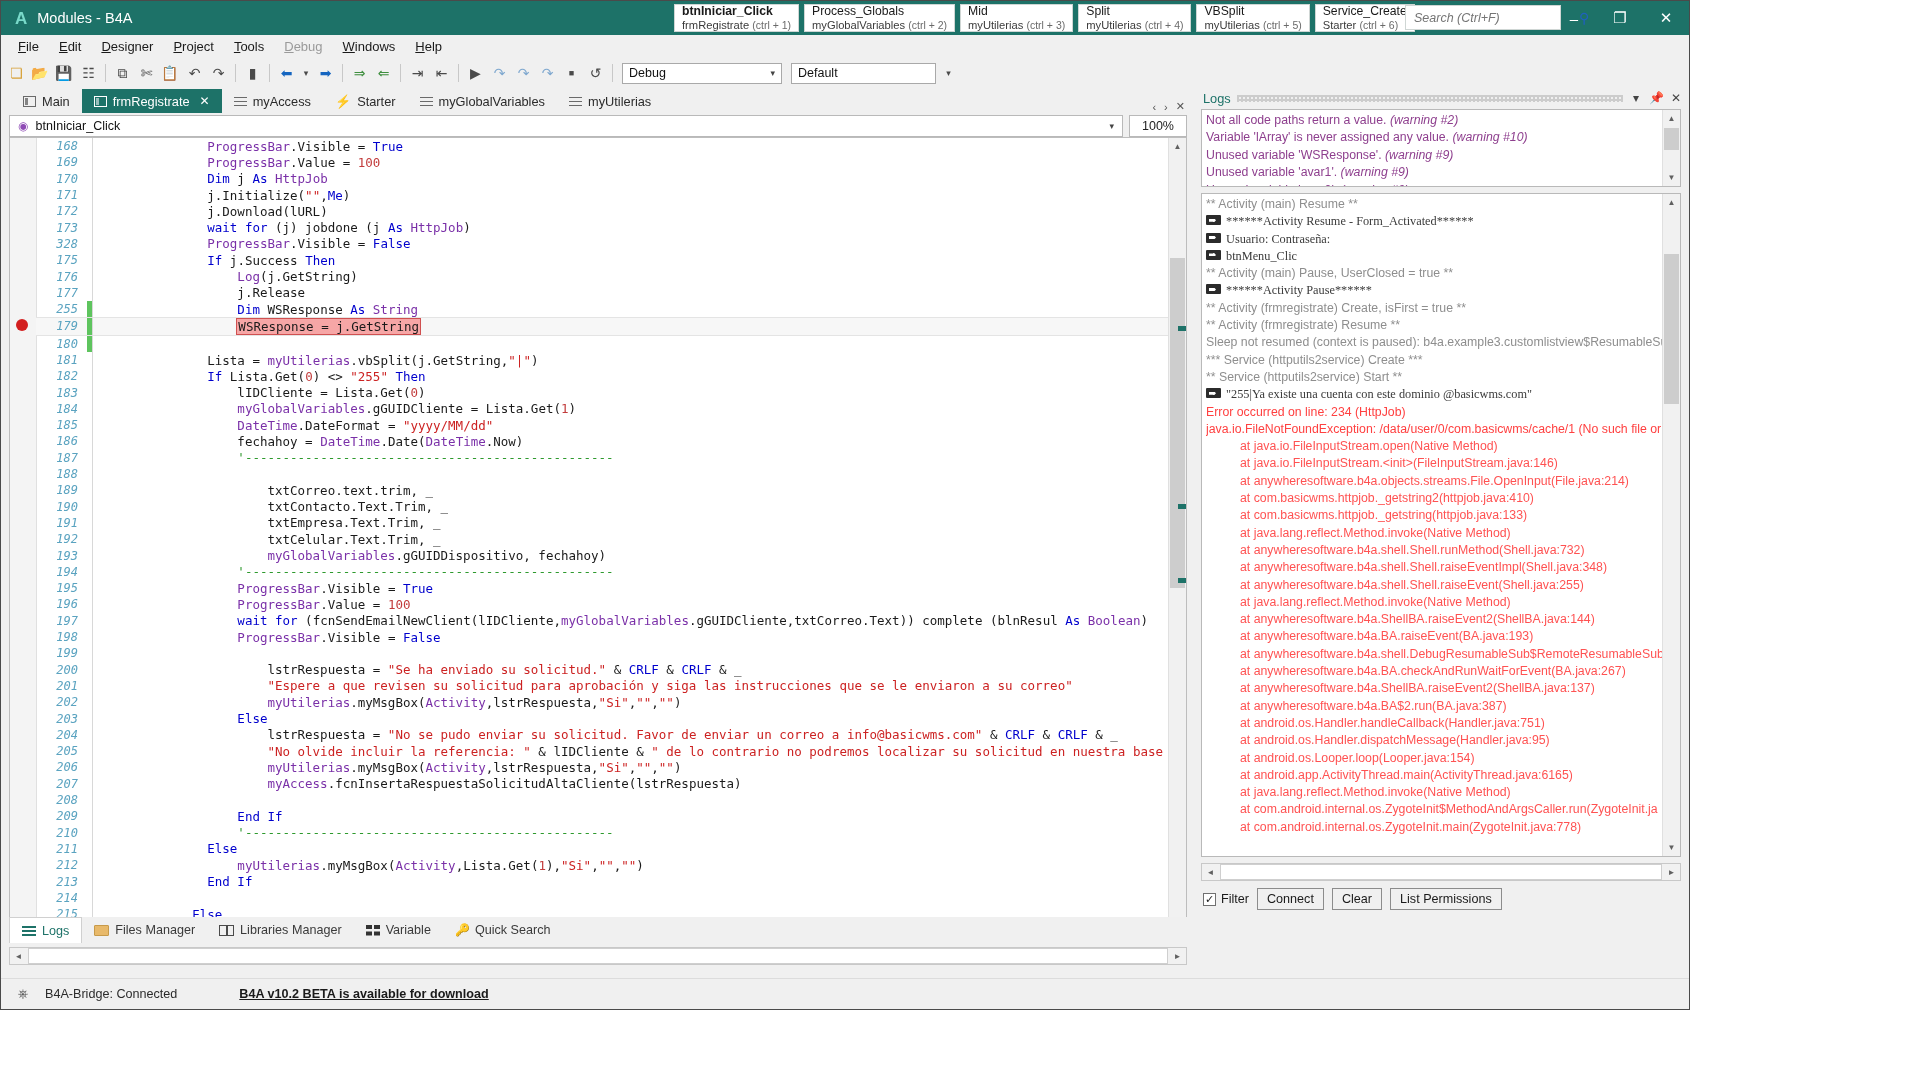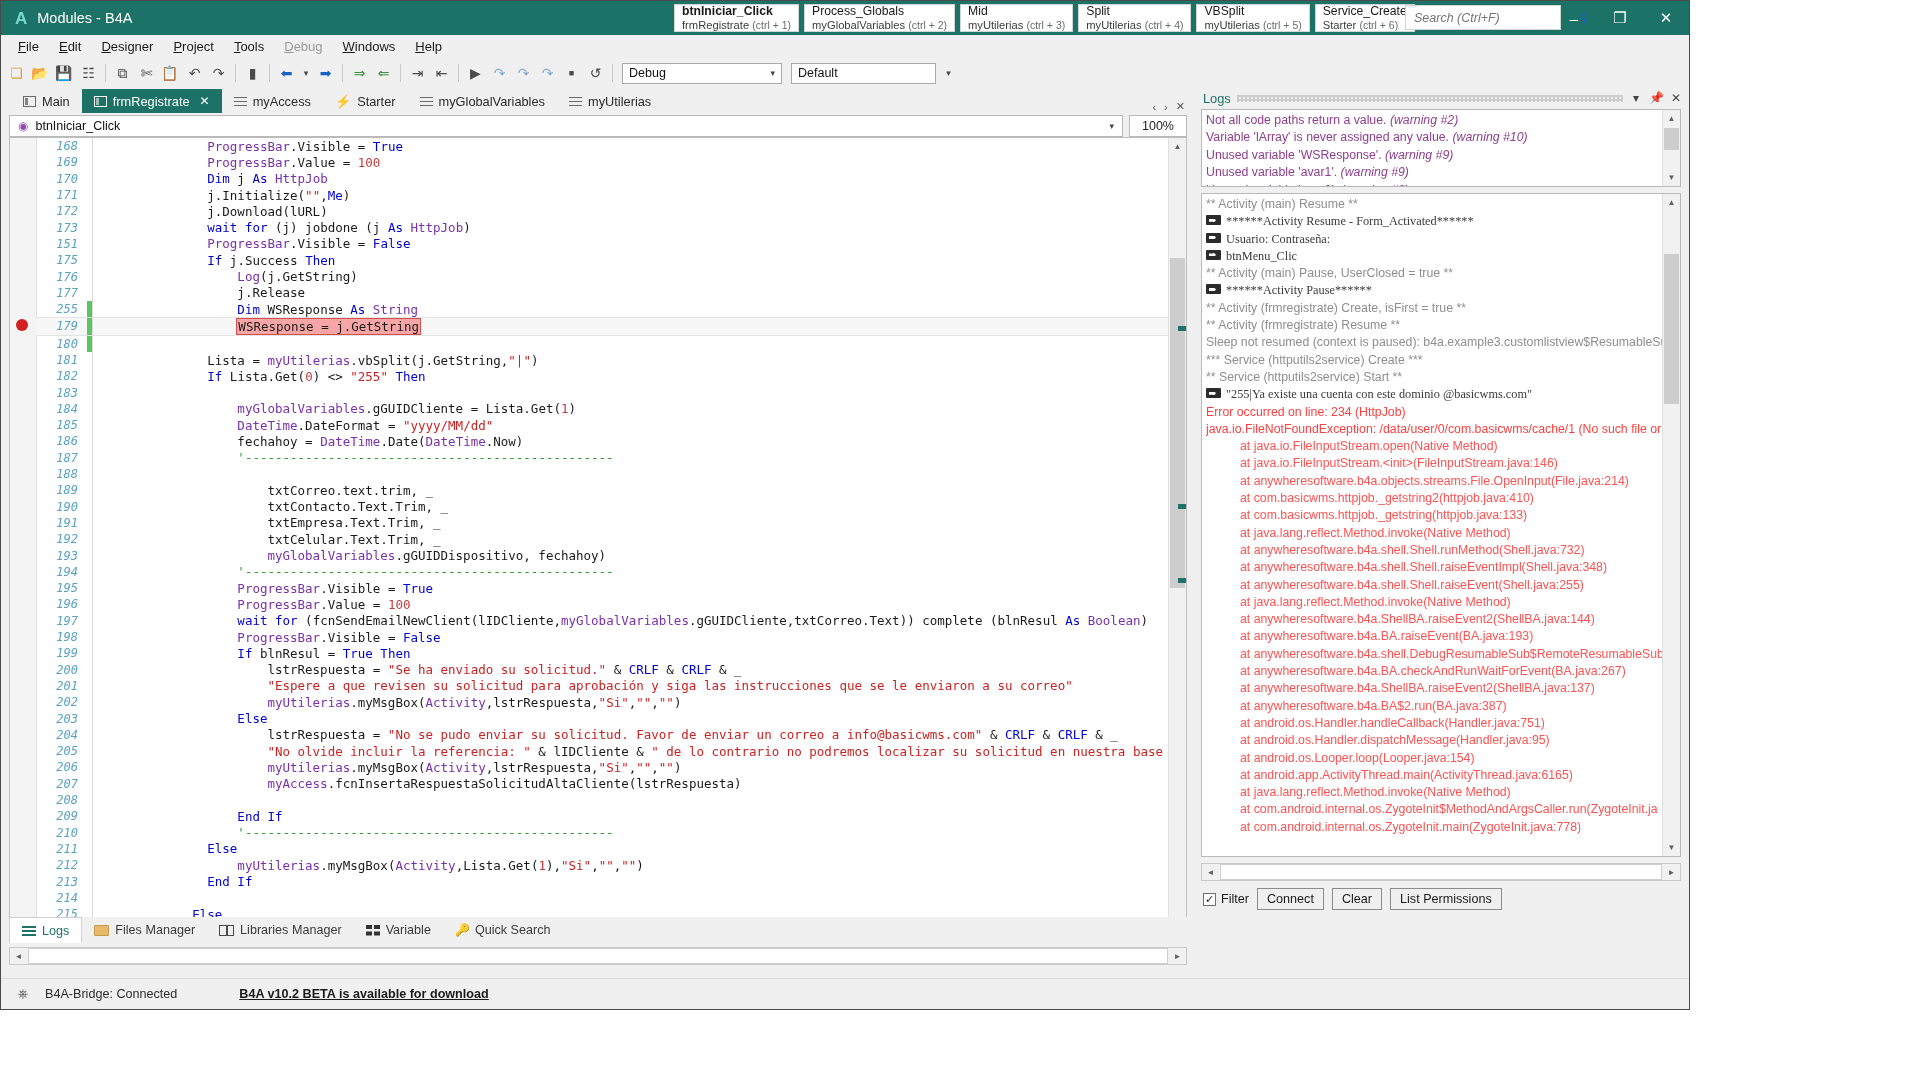--- a/index.html
+++ b/index.html
@@ -306,46 +306,46 @@
         <div id="bpgutter">
           <div class="bp" id="bpdot" style="top: 181.3px;"></div>
         </div>
         <div id="codearea">
             <div class="cline"><span class="lnum">168</span><span class="chg"></span><span class="gutline"></span><span class="ctext"><span style="display:inline-block;width:105.28px;"></span><span class="kw2">ProgressBar</span><span class="id">.Visible = </span><span class="k">True</span></span></div>
             <div class="cline"><span class="lnum">169</span><span class="chg"></span><span class="gutline"></span><span class="ctext"><span style="display:inline-block;width:105.28px;"></span><span class="kw2">ProgressBar</span><span class="id">.Value = </span><span class="num">100</span></span></div>
             <div class="cline"><span class="lnum">170</span><span class="chg"></span><span class="gutline"></span><span class="ctext"><span style="display:inline-block;width:105.28px;"></span><span class="k">Dim</span><span class="id"> j </span><span class="k">As</span><span class="kw2"> HttpJob</span></span></div>
             <div class="cline"><span class="lnum">171</span><span class="chg"></span><span class="gutline"></span><span class="ctext"><span style="display:inline-block;width:105.28px;"></span><span class="id">j.Initialize(</span><span class="str">""</span><span class="id">,</span><span class="k">Me</span><span class="id">)</span></span></div>
             <div class="cline"><span class="lnum">172</span><span class="chg"></span><span class="gutline"></span><span class="ctext"><span style="display:inline-block;width:105.28px;"></span><span class="id">j.Download(lURL)</span></span></div>
             <div class="cline"><span class="lnum">173</span><span class="chg"></span><span class="gutline"></span><span class="ctext"><span style="display:inline-block;width:105.28px;"></span><span class="k">wait for</span><span class="id"> (j) jobdone (j </span><span class="k">As</span><span class="kw2"> HttpJob</span><span class="id">)</span></span></div>
-            <div class="cline"><span class="lnum">151</span><span class="chg"></span><span class="gutline"></span><span class="ctext"><span style="display:inline-block;width:105.28px;"></span><span class="kw2">ProgressBar</span><span class="id">.Visible = </span><span class="k">False</span></span></div>
+            <div class="cline"><span class="lnum">328</span><span class="chg"></span><span class="gutline"></span><span class="ctext"><span style="display:inline-block;width:105.28px;"></span><span class="kw2">ProgressBar</span><span class="id">.Visible = </span><span class="k">False</span></span></div>
             <div class="cline"><span class="lnum">175</span><span class="chg"></span><span class="gutline"></span><span class="ctext"><span style="display:inline-block;width:105.28px;"></span><span class="k">If</span><span class="id"> j.Success </span><span class="k">Then</span></span></div>
             <div class="cline"><span class="lnum">176</span><span class="chg"></span><span class="gutline"></span><span class="ctext"><span style="display:inline-block;width:135.35999999999999px;"></span><span class="fn">Log</span><span class="id">(j.GetString)</span></span></div>
             <div class="cline"><span class="lnum">177</span><span class="chg"></span><span class="gutline"></span><span class="ctext"><span style="display:inline-block;width:135.35999999999999px;"></span><span class="id">j.Release</span></span></div>
             <div class="cline"><span class="lnum">255</span><span class="chg on"></span><span class="gutline"></span><span class="ctext"><span style="display:inline-block;width:135.35999999999999px;"></span><span class="k squiggle">Dim</span><span class="id squiggle"> WSResponse </span><span class="k squiggle">As</span><span class="kw2 squiggle"> String</span></span></div>
             <div class="cline highlight current"><span class="lnum">179</span><span class="chg on"></span><span class="gutline"></span><span class="ctext"><span style="display:inline-block;width:135.35999999999999px;"></span><span class="hl"><span class="id">WSResponse = j.GetString</span></span><span class="caret"></span></span></div>
             <div class="cline"><span class="lnum">180</span><span class="chg on"></span><span class="gutline"></span><span class="ctext"><span style="display:inline-block;width:0px;"></span></span></div>
             <div class="cline"><span class="lnum">181</span><span class="chg"></span><span class="gutline"></span><span class="ctext"><span style="display:inline-block;width:105.28px;"></span><span class="id">Lista = </span><span class="kw2">myUtilerias</span><span class="id">.vbSplit(j.GetString,</span><span class="str">"|"</span><span class="id">)</span></span></div>
             <div class="cline"><span class="lnum">182</span><span class="chg"></span><span class="gutline"></span><span class="ctext"><span style="display:inline-block;width:105.28px;"></span><span class="k">If</span><span class="id"> Lista.Get(</span><span class="num">0</span><span class="id">) &lt;&gt; </span><span class="str">"255"</span><span class="k"> Then</span></span></div>
-            <div class="cline"><span class="lnum">183</span><span class="chg"></span><span class="gutline"></span></div>
+            <div class="cline"><span class="lnum">183</span><span class="chg"></span><span class="gutline"></span><span class="ctext"><span style="display:inline-block;width:135.35999999999999px;"></span><span class="id">lIDCliente = Lista.Get(</span><span class="num">0</span><span class="id">)</span></span></div>
             <div class="cline"><span class="lnum">184</span><span class="chg"></span><span class="gutline"></span><span class="ctext"><span style="display:inline-block;width:135.35999999999999px;"></span><span class="kw2">myGlobalVariables</span><span class="id">.gGUIDCliente = Lista.Get(</span><span class="num">1</span><span class="id">)</span></span></div>
             <div class="cline"><span class="lnum">185</span><span class="chg"></span><span class="gutline"></span><span class="ctext"><span style="display:inline-block;width:135.35999999999999px;"></span><span class="kw2">DateTime</span><span class="id">.DateFormat = </span><span class="str">"yyyy/MM/dd"</span></span></div>
             <div class="cline"><span class="lnum">186</span><span class="chg"></span><span class="gutline"></span><span class="ctext"><span style="display:inline-block;width:135.35999999999999px;"></span><span class="id">fechahoy = </span><span class="kw2">DateTime</span><span class="id">.Date(</span><span class="kw2">DateTime</span><span class="id">.Now)</span></span></div>
             <div class="cline"><span class="lnum">187</span><span class="chg"></span><span class="gutline"></span><span class="ctext"><span style="display:inline-block;width:135.35999999999999px;"></span><span class="cm">'-------------------------------------------------</span></span></div>
             <div class="cline"><span class="lnum">188</span><span class="chg"></span><span class="gutline"></span></div>
             <div class="cline"><span class="lnum">189</span><span class="chg"></span><span class="gutline"></span><span class="ctext"><span style="display:inline-block;width:165.44px;"></span><span class="id">txtCorreo.text.trim, _</span></span></div>
             <div class="cline"><span class="lnum">190</span><span class="chg"></span><span class="gutline"></span><span class="ctext"><span style="display:inline-block;width:165.44px;"></span><span class="id">txtContacto.Text.Trim, _</span></span></div>
             <div class="cline"><span class="lnum">191</span><span class="chg"></span><span class="gutline"></span><span class="ctext"><span style="display:inline-block;width:165.44px;"></span><span class="id">txtEmpresa.Text.Trim, _</span></span></div>
             <div class="cline"><span class="lnum">192</span><span class="chg"></span><span class="gutline"></span><span class="ctext"><span style="display:inline-block;width:165.44px;"></span><span class="id">txtCelular.Text.Trim, _</span></span></div>
             <div class="cline"><span class="lnum">193</span><span class="chg"></span><span class="gutline"></span><span class="ctext"><span style="display:inline-block;width:165.44px;"></span><span class="kw2">myGlobalVariables</span><span class="id">.gGUIDDispositivo, fechahoy)</span></span></div>
             <div class="cline"><span class="lnum">194</span><span class="chg"></span><span class="gutline"></span><span class="ctext"><span style="display:inline-block;width:135.35999999999999px;"></span><span class="cm">'-------------------------------------------------</span></span></div>
             <div class="cline"><span class="lnum">195</span><span class="chg"></span><span class="gutline"></span><span class="ctext"><span style="display:inline-block;width:135.35999999999999px;"></span><span class="kw2">ProgressBar</span><span class="id">.Visible = </span><span class="k">True</span></span></div>
             <div class="cline"><span class="lnum">196</span><span class="chg"></span><span class="gutline"></span><span class="ctext"><span style="display:inline-block;width:135.35999999999999px;"></span><span class="kw2">ProgressBar</span><span class="id">.Value = </span><span class="num">100</span></span></div>
             <div class="cline"><span class="lnum">197</span><span class="chg"></span><span class="gutline"></span><span class="ctext"><span style="display:inline-block;width:135.35999999999999px;"></span><span class="k">wait for</span><span class="id"> (fcnSendEmailNewClient(lIDCliente,</span><span class="kw2">myGlobalVariables</span><span class="id">.gGUIDCliente,txtCorreo.Text)) complete (blnResul </span><span class="k">As </span><span class="kw2">Boolean</span><span class="id">)</span></span></div>
             <div class="cline"><span class="lnum">198</span><span class="chg"></span><span class="gutline"></span><span class="ctext"><span style="display:inline-block;width:135.35999999999999px;"></span><span class="kw2">ProgressBar</span><span class="id">.Visible = </span><span class="k">False</span></span></div>
-            <div class="cline"><span class="lnum">199</span><span class="chg"></span><span class="gutline"></span><span class="ctext"><span style="display:inline-block;width:135.35999999999999px;"></span><span class="k">If</span><span class="id"> blnResul = </span><span class="k">True Then</span></span></div>
+            <div class="cline"><span class="lnum">199</span><span class="chg"></span><span class="gutline"></span></div>
             <div class="cline"><span class="lnum">200</span><span class="chg"></span><span class="gutline"></span><span class="ctext"><span style="display:inline-block;width:165.44px;"></span><span class="id">lstrRespuesta = </span><span class="str">"Se ha enviado su solicitud."</span><span class="id"> &amp; </span><span class="k">CRLF</span><span class="id"> &amp; </span><span class="k">CRLF</span><span class="id"> &amp; _</span></span></div>
             <div class="cline"><span class="lnum">201</span><span class="chg"></span><span class="gutline"></span><span class="ctext"><span style="display:inline-block;width:165.44px;"></span><span class="str">"Espere a que revisen su solicitud para aprobación y siga las instrucciones que se le enviaron a su correo"</span></span></div>
             <div class="cline"><span class="lnum">202</span><span class="chg"></span><span class="gutline"></span><span class="ctext"><span style="display:inline-block;width:165.44px;"></span><span class="kw2">myUtilerias</span><span class="id">.myMsgBox(</span><span class="kw2">Activity</span><span class="id">,lstrRespuesta,</span><span class="str">"Si"</span><span class="id">,</span><span class="str">""</span><span class="id">,</span><span class="str">""</span><span class="id">)</span></span></div>
             <div class="cline"><span class="lnum">203</span><span class="chg"></span><span class="gutline"></span><span class="ctext"><span style="display:inline-block;width:135.35999999999999px;"></span><span class="k">Else</span></span></div>
             <div class="cline"><span class="lnum">204</span><span class="chg"></span><span class="gutline"></span><span class="ctext"><span style="display:inline-block;width:165.44px;"></span><span class="id">lstrRespuesta = </span><span class="str">"No se pudo enviar su solicitud. Favor de enviar un correo a info@basicwms.com"</span><span class="id"> &amp; </span><span class="k">CRLF</span><span class="id"> &amp; </span><span class="k">CRLF</span><span class="id"> &amp; _</span></span></div>
             <div class="cline"><span class="lnum">205</span><span class="chg"></span><span class="gutline"></span><span class="ctext"><span style="display:inline-block;width:165.44px;"></span><span class="str">"No olvide incluir la referencia: "</span><span class="id"> &amp; lIDCliente &amp; </span><span class="str">" de lo contrario no podremos localizar su solicitud en nuestra base de datos"</span></span></div>
             <div class="cline"><span class="lnum">206</span><span class="chg"></span><span class="gutline"></span><span class="ctext"><span style="display:inline-block;width:165.44px;"></span><span class="kw2">myUtilerias</span><span class="id">.myMsgBox(</span><span class="kw2">Activity</span><span class="id">,lstrRespuesta,</span><span class="str">"Si"</span><span class="id">,</span><span class="str">""</span><span class="id">,</span><span class="str">""</span><span class="id">)</span></span></div>
             <div class="cline"><span class="lnum">207</span><span class="chg"></span><span class="gutline"></span><span class="ctext"><span style="display:inline-block;width:165.44px;"></span><span class="kw2">myAccess</span><span class="id">.fcnInsertaRespuestaSolicitudAltaCliente(lstrRespuesta)</span></span></div>
             <div class="cline"><span class="lnum">208</span><span class="chg"></span><span class="gutline"></span><span class="ctext"><span style="display:inline-block;width:0px;"></span></span></div>
             <div class="cline"><span class="lnum">209</span><span class="chg"></span><span class="gutline"></span><span class="ctext"><span style="display:inline-block;width:135.35999999999999px;"></span><span class="k">End If</span></span></div>

